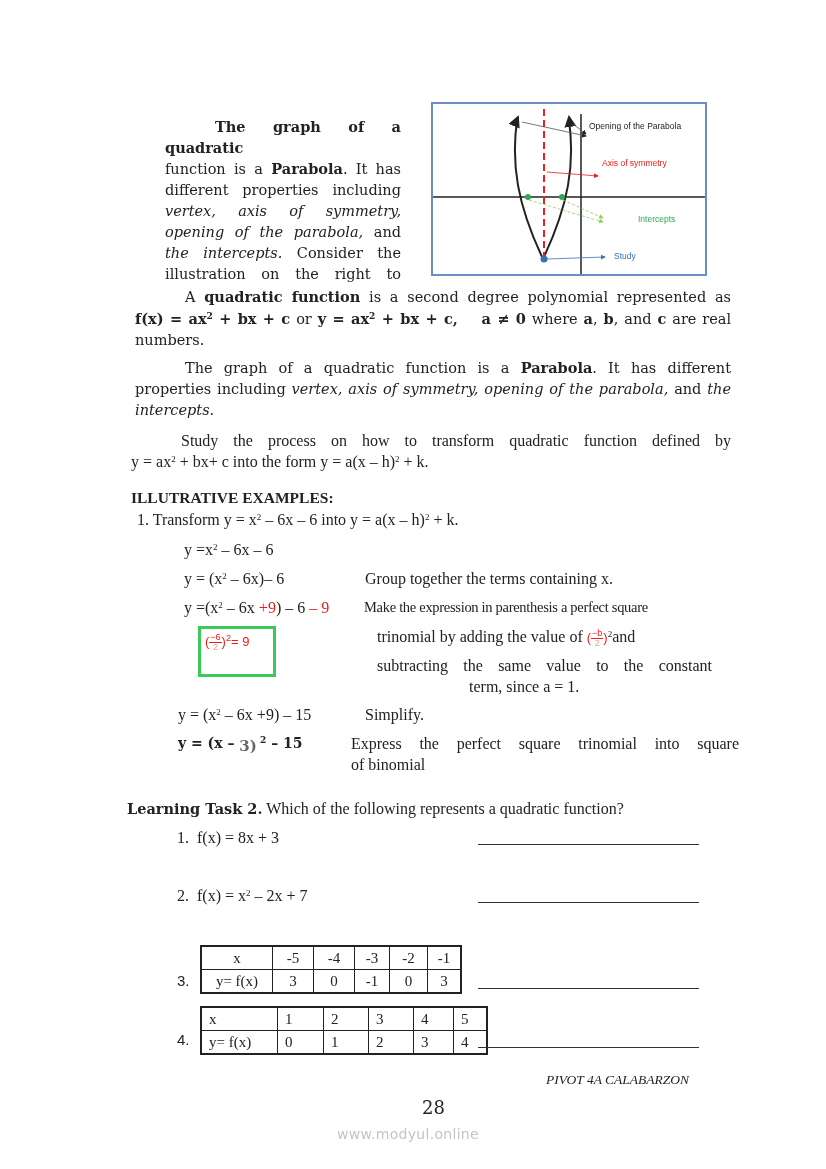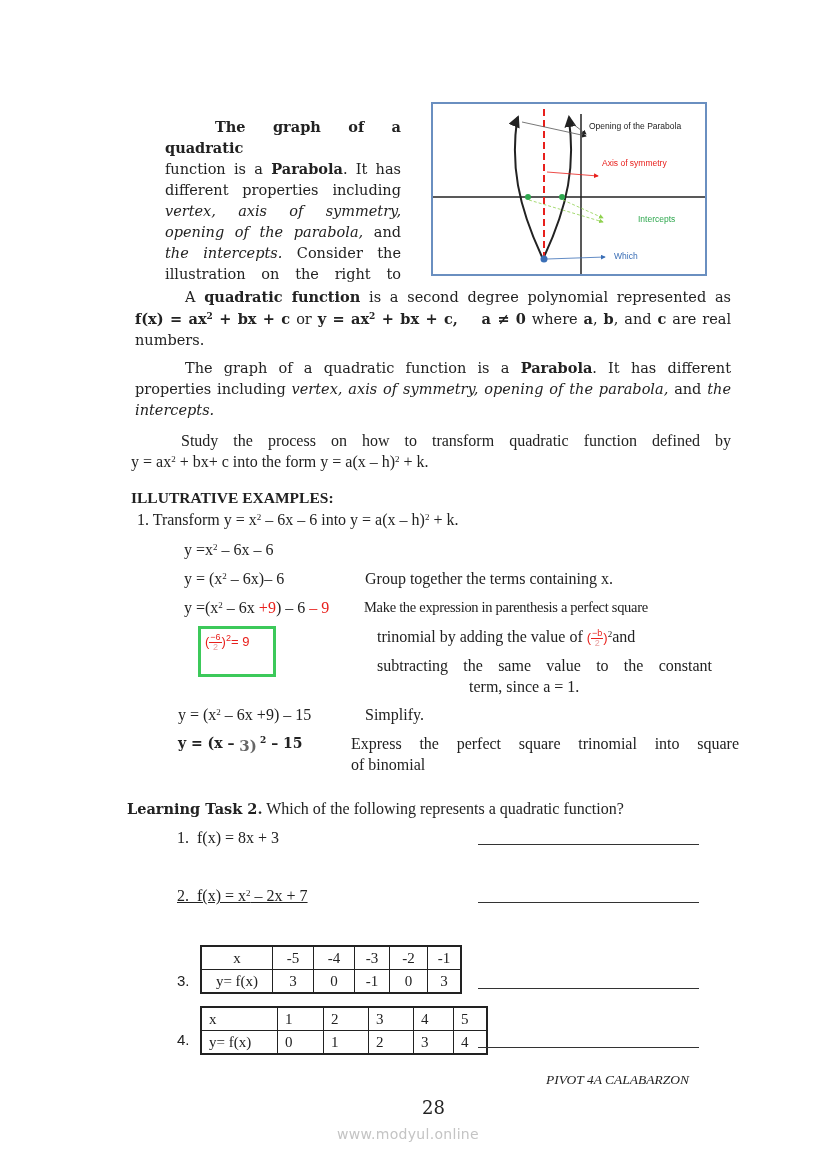--- a/index.html
+++ b/index.html
@@ -76,21 +76,21 @@
     <line x1="130" y1="96" x2="170" y2="114" stroke="#8fd14f" stroke-width="0.8" stroke-dasharray="3,2" marker-end="url(#ahg)"></line>
     <line x1="114" y1="155" x2="172" y2="153" stroke="#3b6fb6" stroke-width="0.8" marker-end="url(#ahb)"></line>
 
     <circle cx="95" cy="93" r="3" fill="#2fa84f"></circle>
     <circle cx="129" cy="93" r="3" fill="#2fa84f"></circle>
     <circle cx="111" cy="155" r="3.5" fill="#3b6fb6"></circle>
   </svg>
   <span class="fig-label" style="left:156px;top:17px;color:#222;">Opening of the Parabola</span>
   <span class="fig-label" style="left:169px;top:54px;color:#e8201c;">Axis of symmetry</span>
   <span class="fig-label" style="left:177px;top:110px;color:#2fa84f;margin-left:28px;">Intercepts</span>
-  <span class="fig-label" style="left:181px;top:147px;color:#3b6fb6;">Which</span>
+  <span class="fig-label" style="left:181px;top:147px;color:#3b6fb6;">Study</span>
 </div>
 
 <div class="abs serif" style="left:135px;top:286px;width:596px;">
   <div class="just" style="text-indent:50px;"><span>A</span> <b>quadratic function</b> <span>is a second degree polynomial represented as</span></div>
   <div class="just"><b><span>f(x) = ax</span><sup>2</sup><span> + bx + c</span></b> <span>or</span> <b><span>y = ax</span><sup>2</sup><span> + bx + c,</span></b> &nbsp;&nbsp; <b>a ≠ 0</b> <span>where</span> <b>a</b>, <b>b</b><span>, and</span> <b>c</b> <span>are real</span></div>
   <div>numbers.</div>
 </div>
 
 <div class="abs serif" style="left:135px;top:357px;width:596px;">
   <div class="just" style="text-indent:50px;"><span>The graph of a quadratic function is a</span> <b>Parabola</b><span>. It has different</span></div>
@@ -141,21 +141,21 @@
   <div>of binomial</div>
 </div>
 
 <div class="abs lib" style="left:127px;top:798px;">
   <b style="font-family:'DejaVu Serif',serif;font-size:14.5px;">Learning Task 2.</b> <span>Which of the following represents a quadratic function?</span>
 </div>
 
 <div class="abs lib" style="left:177px;top:827px;"><span>1.</span>&nbsp; <span>f(x) = 8x + 3</span></div>
 <div class="abs blank" style="left:478px;top:844px;width:221px;"></div>
 
-<div class="abs lib" style="left:177px;top:885px;text-decoration:underline;"><span>2.</span>&nbsp; <span>f(x) = x</span><sup>2</sup><span> – 2x + 7</span></div>
+<div class="abs lib" style="left:177px;top:885px;"><span>2.</span>&nbsp; <span>f(x) = x</span><sup>2</sup><span> – 2x + 7</span></div>
 <div class="abs blank" style="left:478px;top:902px;width:221px;"></div>
 
 <div class="abs" style="left:177px;top:972px;font-family:'Liberation Sans',sans-serif;font-size:15px;">3.</div>
 <table class="t3">
   <tbody>
       <tr>
     <td style="width:70px">x</td>
     <td style="width:40px">-5</td>
     <td style="width:40px">-4</td>
     <td style="width:34px">-3</td>

